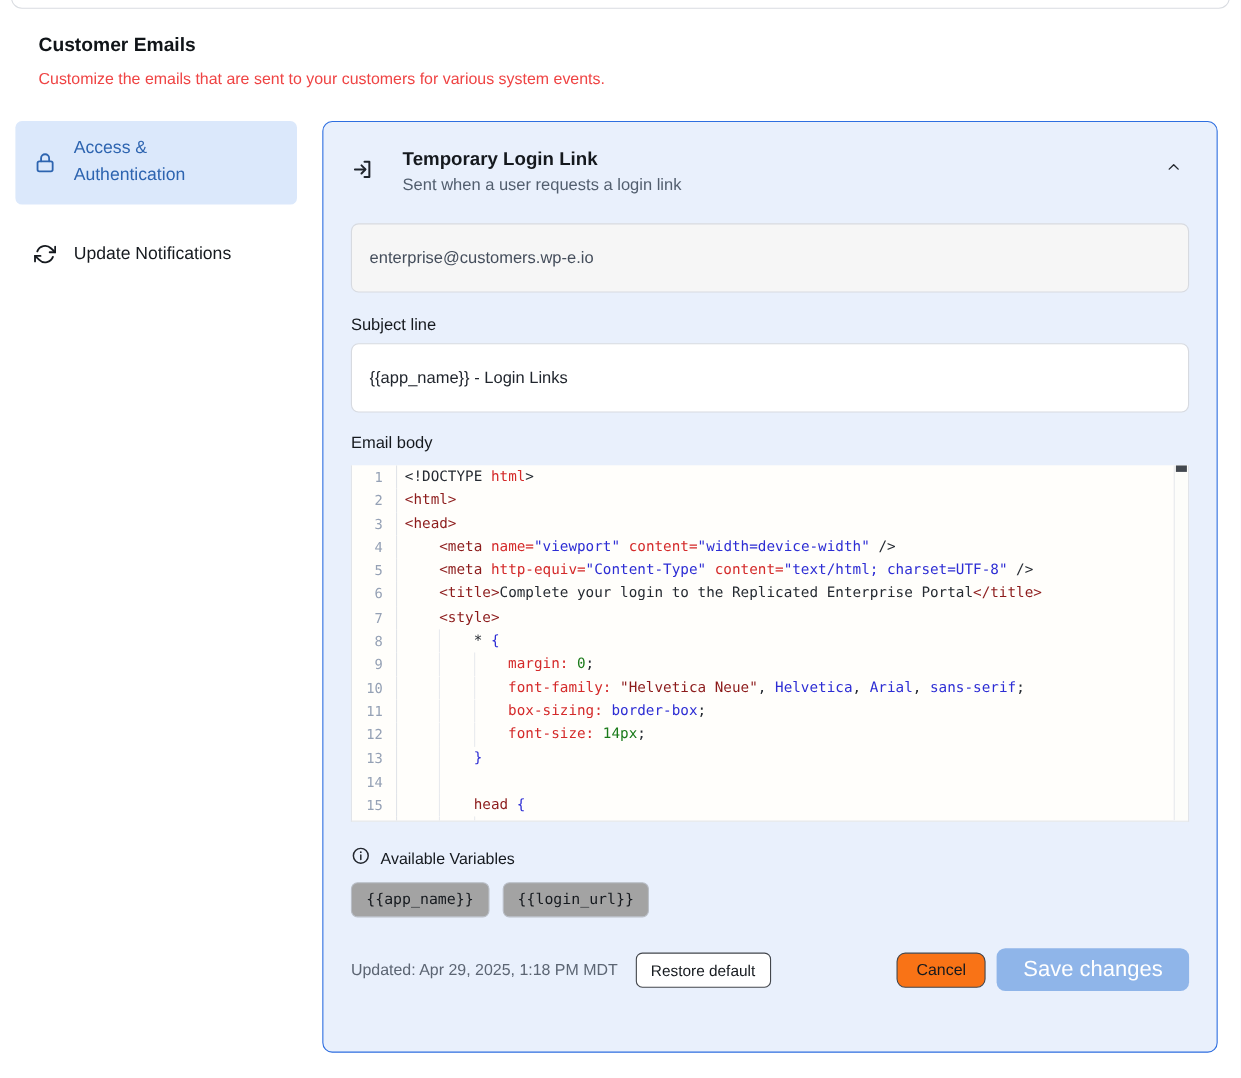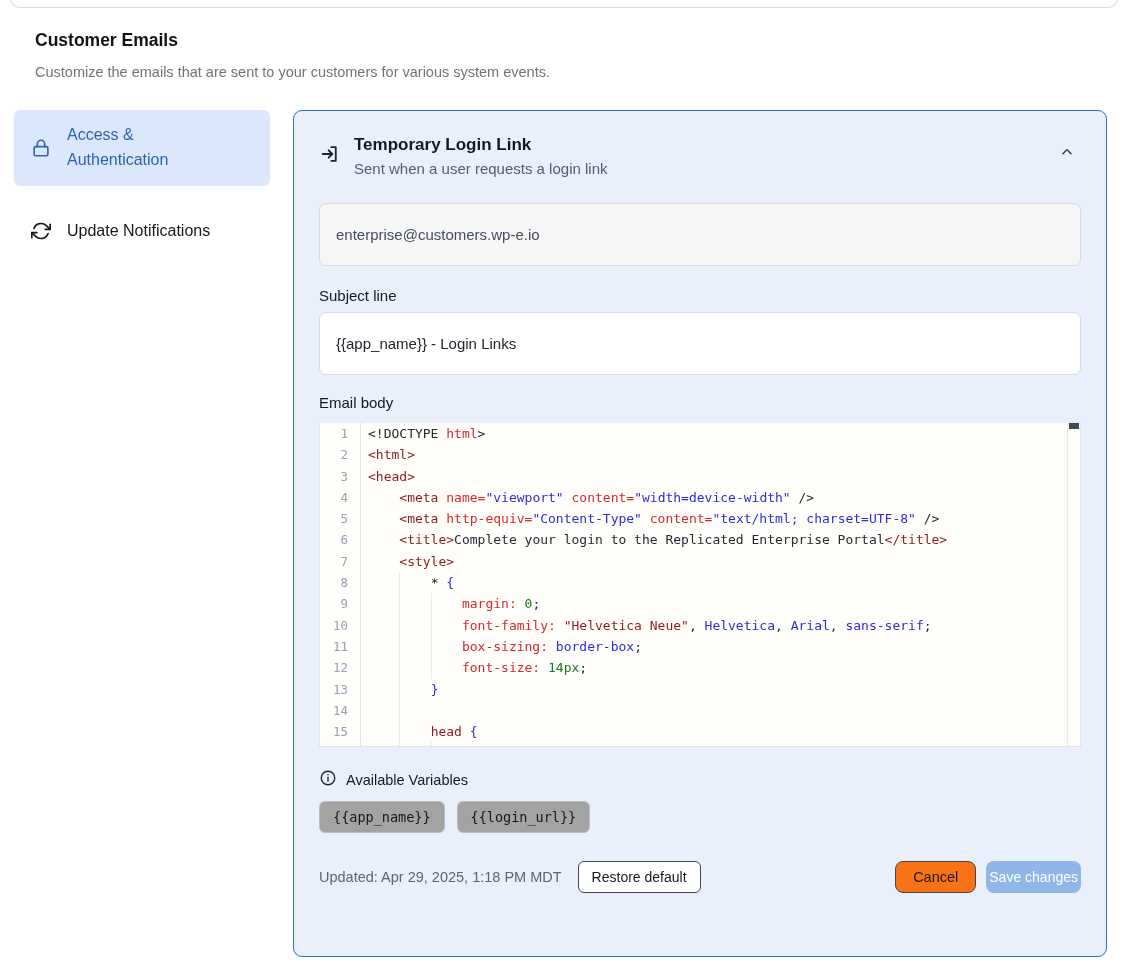--- a/index.html
+++ b/index.html
@@ -7,36 +7,36 @@
   body {
     width:1128px; height:980px; position:relative; overflow:hidden;
     background:#ffffff; font-family:"Liberation Sans", sans-serif; color:#15191e;
   }
   
   .prev-card { position:absolute; top:-34px; left:10px; right:10px; height:42px;
     border:1px solid #d9dce1; border-radius:10px; background:#fff; }
 
   .page-header { position:absolute; left:35px; top:30px; width:900px; }
   .page-title { font-size:17.5px; font-weight:700; color:#101418; }
-  .page-sub { margin-top:13px; font-size:14.5px; color:#737373; }
+  .page-sub { margin-top:13px; font-size:14.5px; color:#ef4444; }
 
   
   .sidebar { position:absolute; left:14px; top:110px; width:256px; }
   .side-item { display:flex; align-items:center; gap:15px; padding:13px 16px; border-radius:6px; cursor:pointer; }
   .side-item.active { background:#dbe8fb; }
   .side-label { font-size:16px; color:#15191e; line-height:1.55; }
   .side-item.active .side-label { color:#2d64b0; width:132px; }
   .side-item + .side-item { margin-top:20px; }
   .side-icon { flex:0 0 22px; display:flex; align-items:center; justify-content:center; }
 
   
   .panel { position:absolute; left:293px; top:110px; width:814px; height:847px;
     background:#e9f0fc; border:1.5px solid #2e6ee0; border-radius:9px; padding:24px 25px; }
 
-  .panel-header { display:flex; gap:13px; margin-bottom:26px; position:relative; }
+  .panel-header { display:flex; gap:25px; margin-bottom:26px; position:relative; }
   .ph-icon { margin-top:8px; }
   .ph-title { font-size:17px; font-weight:700; color:#15191e; }
   .ph-sub { font-size:15px; color:#525e6e; margin-top:5px; }
   .collapse-btn { position:absolute; right:2px; top:6px; background:none; border:none; padding:4px; cursor:pointer; }
 
   .field-label { font-size:15px; color:#15191e; margin-bottom:8px; }
   .text-input { display:block; width:100%; height:63px; border:1px solid #d7dae0; border-radius:7px;
     padding:16px 16px; font-size:15px; font-family:inherit; color:#21262e; background:#fff; outline:none; }
   .text-input.muted { background:#f6f6f6; color:#454e5c; }
   .field { margin-bottom:21px; }
@@ -74,22 +74,22 @@
 
   
   .panel-footer { display:flex; align-items:center; margin-top:28px; }
   .updated { font-size:14.5px; color:#5c6573; }
   button { font-family:inherit; cursor:pointer; }
   .btn-restore { margin-left:16px; font-size:14px; color:#15191e; background:#fff;
     border:1px solid #43464c; border-radius:6px; padding:7px 13px; }
   .spacer { flex:1; }
   .btn-cancel { font-size:14.5px; color:#15191e; background:#f97316; border:1px solid #43464c;
     border-radius:8px; padding:7px 17px; }
-  .btn-save { margin-left:10px; font-size:14px; color:#fff; background:#8fb5e9; border:none;
-    border-radius:8px; padding:8px 3px; }
+  .btn-save { margin-left:10px; font-size:20px; color:#fff; background:#8fb5e9; border:none;
+    border-radius:8px; padding:8px 24px; }
 </style>
 </head>
 <body>
 
 <div class="prev-card"></div>
 
 <div class="page-header">
   <div class="page-title">Customer Emails</div>
   <div class="page-sub">Customize the emails that are sent to your customers for various system events.</div>
 </div>

